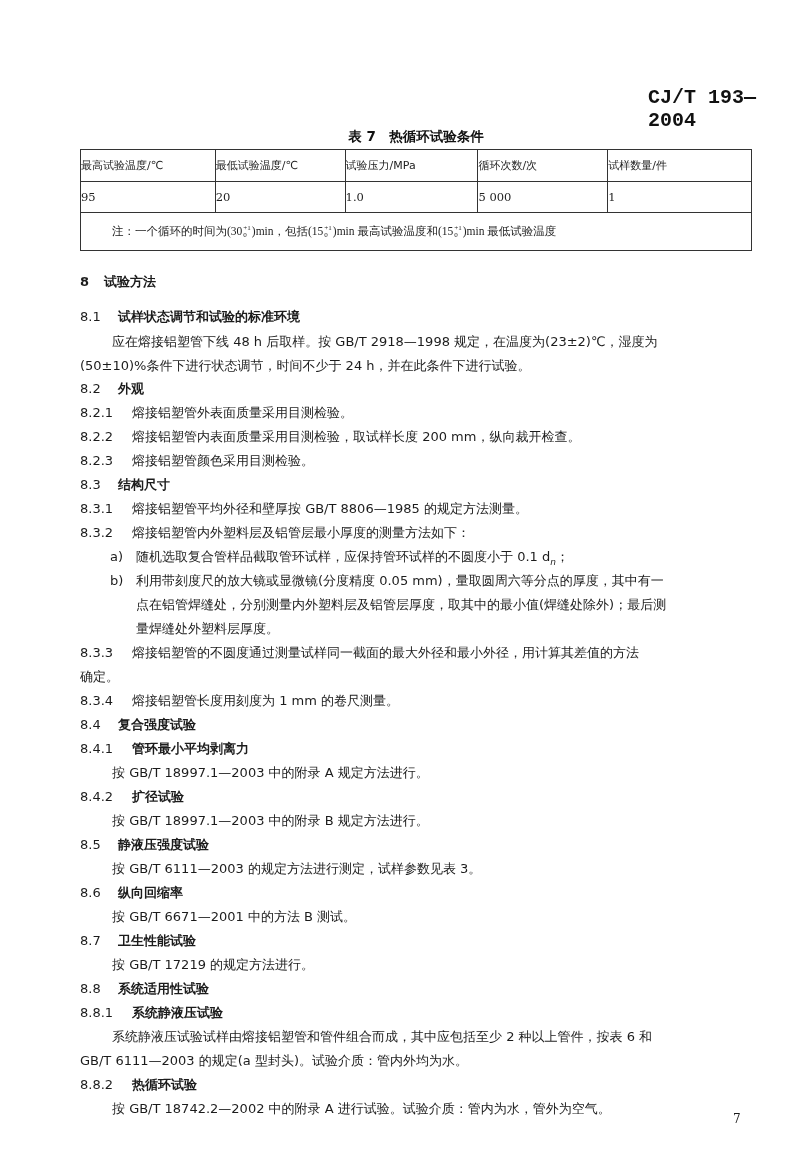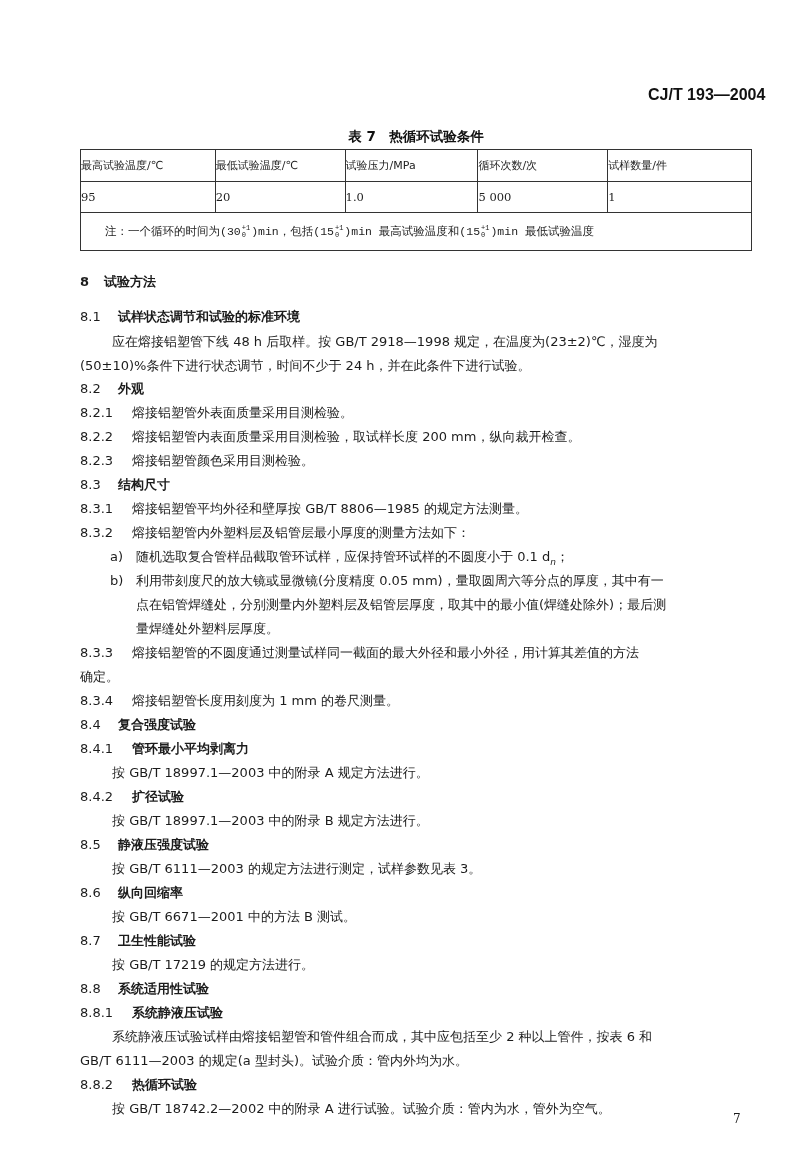--- a/index.html
+++ b/index.html
@@ -1,27 +1,27 @@
 <!DOCTYPE html>
 <html><head>
 <meta charset="utf-8">
 <style>
   html, body { margin: 0; padding: 0; background: #ffffff; }
   body { width: 800px; height: 1151px; position: relative; overflow: hidden;
          font-family: "DejaVu Serif", "Liberation Serif", serif; color: #1a1a1a; }
-  .hdr { position: absolute; left: 648px; top: 86px; font-family: Liberation Sans, sans-serif;
-         font-weight: bold; font-size: 16px; color: #111; letter-spacing: 0px; }
+  .hdr { position: absolute; left: 648px; top: 86px; font-family: Liberation Mono, monospace;
+         font-weight: bold; font-size: 20px; color: #111; letter-spacing: 0px; }
   .tcap { position: absolute; left: 0; width: 832px; top: 128px; text-align: center;
           font-family: "DejaVu Sans", sans-serif; font-weight: bold; font-size: 13.5px; color: #111; }
   .tbl { position: absolute; left: 80px; top: 149px; width: 672px; border-collapse: collapse;
          font-size: 11.5px; color: #222; }
   .tbl td { border: 1.5px solid #333; text-align: left; padding: 0; }
   .tbl tr.h td { height: 31px; font-family: "DejaVu Sans", sans-serif; font-size: 11px; }
   .tbl tr.d td { height: 30px; margin-left: 41px; }
-  .tbl tr.n td { height: 37px; text-align: left; padding-left: 24px; font-family: Liberation Mono, monospace; font-size: 11.5px; }
+  .tbl tr.n td { height: 37px; text-align: left; padding-left: 31px; font-family: Liberation Serif, serif; font-size: 11.5px; }
   .frac { display: inline-block; vertical-align: middle; font-size: 7px; line-height: 7px; text-align: left; margin: 0 1px; }
   .frac span { display: block; }
   .ln { position: absolute; left: 80px; font-family: "DejaVu Sans", sans-serif; font-size: 13px; white-space: nowrap; color: #1c1c1c; }
   .ln .num { font-family: "DejaVu Sans", sans-serif; display: inline-block; }
   .b { font-weight: bold; }
   .num1 { width: 38px; }   
   .num2 { width: 52px; }   
   .num0 { width: 24px; }
   .indent { left: 112px; }
   .lista { left: 110px; }

